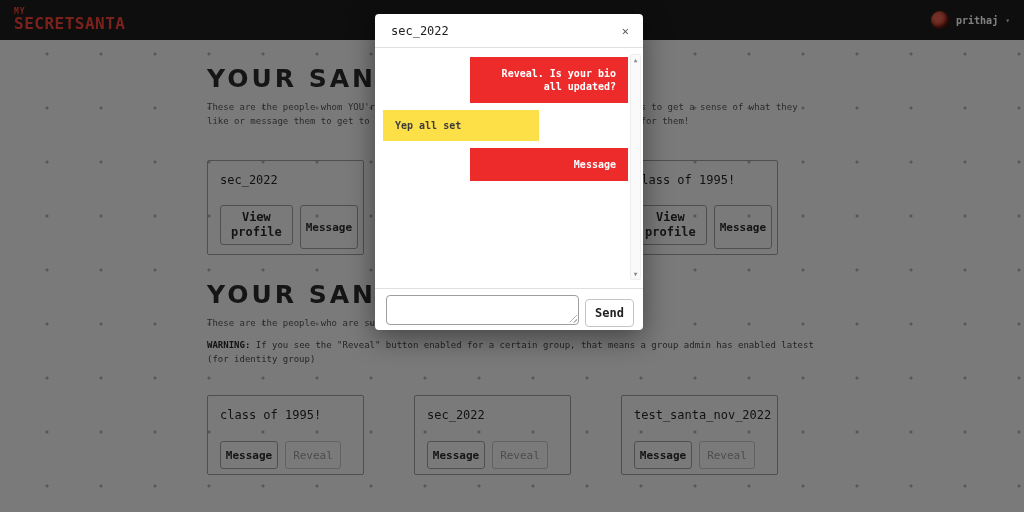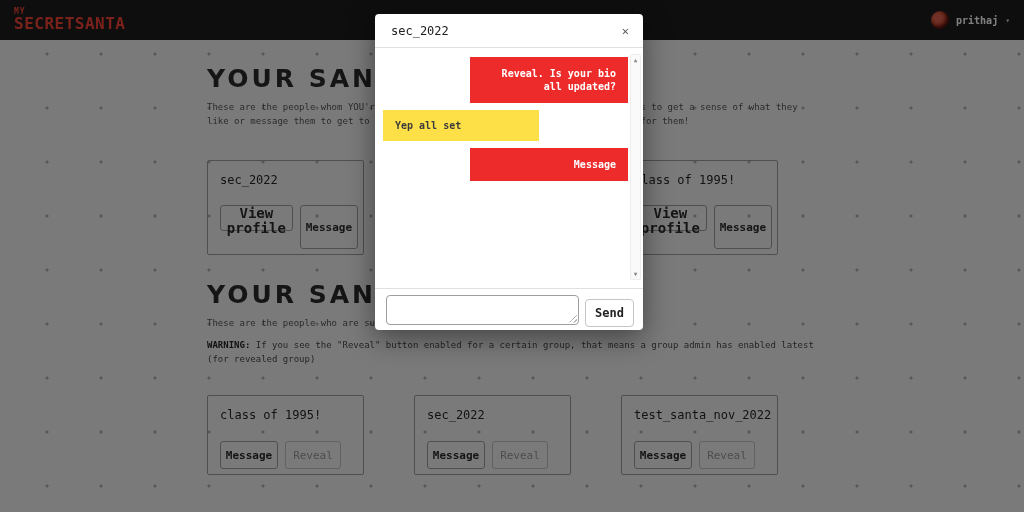--- a/index.html
+++ b/index.html
@@ -33,21 +33,21 @@
 
   .cardgrid { display:grid; grid-template-columns:157px 157px 157px; gap:50px; }
   .grid1 { margin-bottom:27px; }
   .card { border:1px solid #9e9e9e; border-radius:2px; background:transparent; padding:8px 5px 5px 12px; }
   .card .ctitle { font-size:12px; color:#262626; margin-top:4px; }
   .card1 { height:95px; display:flex; flex-direction:column; justify-content:space-between; }
   .card2 { height:80px; display:flex; flex-direction:column; justify-content:space-between; }
   .btnrow { display:flex; gap:7px; align-items:stretch; }
   .btn { border:1px solid #9e9e9e; border-radius:3px; background:transparent;
     font-family:inherit; font-weight:bold; color:#2b2b2b; cursor:pointer; }
-  .btn.viewprofile { width:80px; height:26px; font-size:14px; line-height:15px; }
+  .btn.viewprofile { width:80px; height:40px; font-size:12px; line-height:15px; }
   .btn.msg1 { width:64px; height:44px; font-size:11px; }
   .btn.msg2 { width:58px; height:28px; font-size:11px; }
   .btn.reveal { width:56px; height:28px; font-size:11px; font-weight:normal;
     color:#9a9a9a; border-color:#c2c2c2; cursor:default; }
 
   
   .overlay { position:absolute; inset:0; background:rgba(0,0,0,0.5); }
   .modal { position:absolute; left:375px; top:14px; width:268px; height:316px; background:#ffffff;
     border-radius:4px; box-shadow:0 8px 28px rgba(0,0,0,.45); display:flex; flex-direction:column; overflow:hidden; }
   .mhead { height:34px; display:flex; align-items:center; justify-content:space-between;
@@ -113,21 +113,21 @@
           <button class="btn viewprofile">View profile</button>
           <button class="btn msg1">Message</button>
         </div>
       </div>
     </div>
 
     <h1 class="sec">YOUR SANTAS</h1>
     <div class="desc" style="margin-bottom:8px;">These are the people who are supposed to gift YOU.</div>
     <div class="warn">
       <div><b>WARNING:</b><span> If you see the "Reveal" button enabled for a certain group, that means a group admin has enabled latest</span></div>
-      <div>(for revealed group)</div>
+      <div>(for identity group)</div>
     </div>
 
     <div class="cardgrid">
       <div class="card card2">
         <div class="ctitle">class of 1995!</div>
         <div class="btnrow">
           <button class="btn msg2">Message</button>
           <button class="btn reveal">Reveal</button>
         </div>
       </div>

